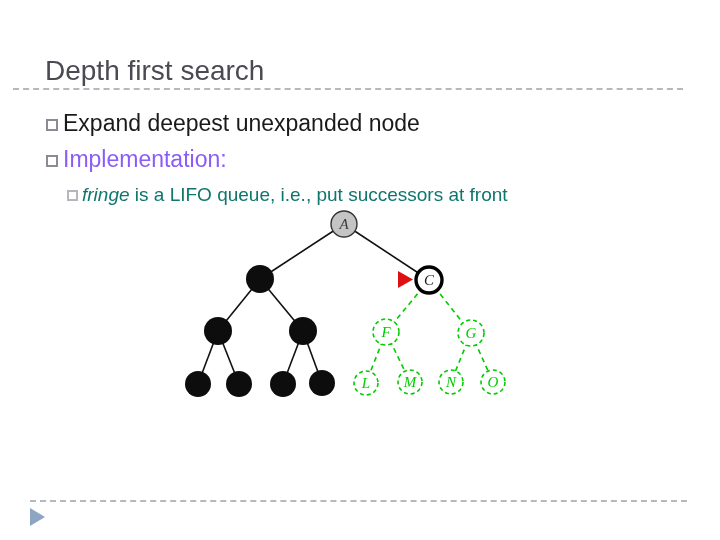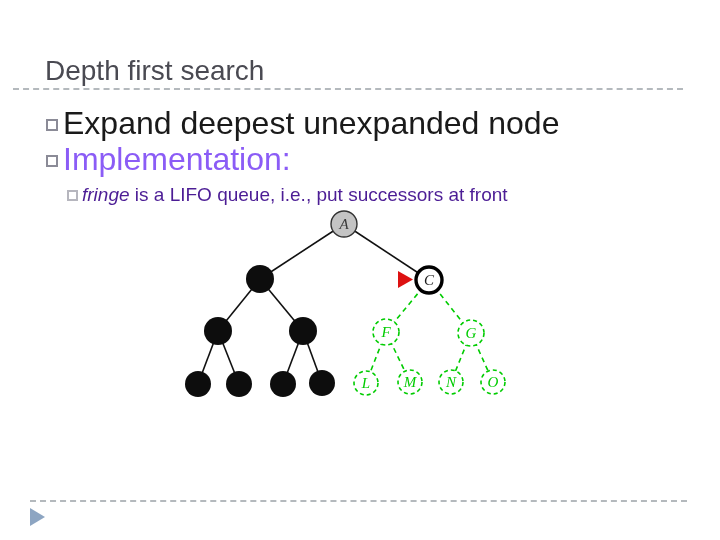--- a/index.html
+++ b/index.html
@@ -10,22 +10,22 @@
   }
   .title{
     position:absolute;left:45px;top:56px;margin:0;
     font-size:28px;font-weight:400;color:#4a4a52;line-height:1.1;
   }
   .rule{position:absolute;height:0;border-top:2px dashed #b4b9bd;}
   .rule-top{left:13px;top:88px;width:670px;}
   .rule-bottom{left:30px;top:500px;width:657px;}
   .content{position:absolute;left:46px;top:106px;width:620px;}
   .bullet{display:flex;align-items:flex-start;}
-  .bullet.l1{font-size:32px;color:#1a1a1a;line-height:34px;margin-bottom:2px;}
-  .bullet.l2{font-size:19px;color:#4c1d95;line-height:26px;padding-left:21px;margin-top:6px;}
+  .bullet.l1{font-size:23px;color:#1a1a1a;line-height:34px;margin-bottom:2px;}
+  .bullet.l2{font-size:19px;color:#0f766e;line-height:26px;padding-left:21px;margin-top:6px;}
   .sq{
     flex:0 0 auto;width:8px;height:8px;border:2px solid #8b8b97;
     margin-top:13px;margin-right:5px;background:transparent;
   }
   .sq.small{width:7px;height:7px;border-color:#b6b6be;margin-top:8px;margin-right:4px;}
   .impl{color:#8b5cf6;}
   .btext i{font-style:italic;}
   #tree-svg{position:absolute;left:0;top:0;pointer-events:none;}
   .nav-triangle{
     position:absolute;left:30px;top:508px;width:0;height:0;

